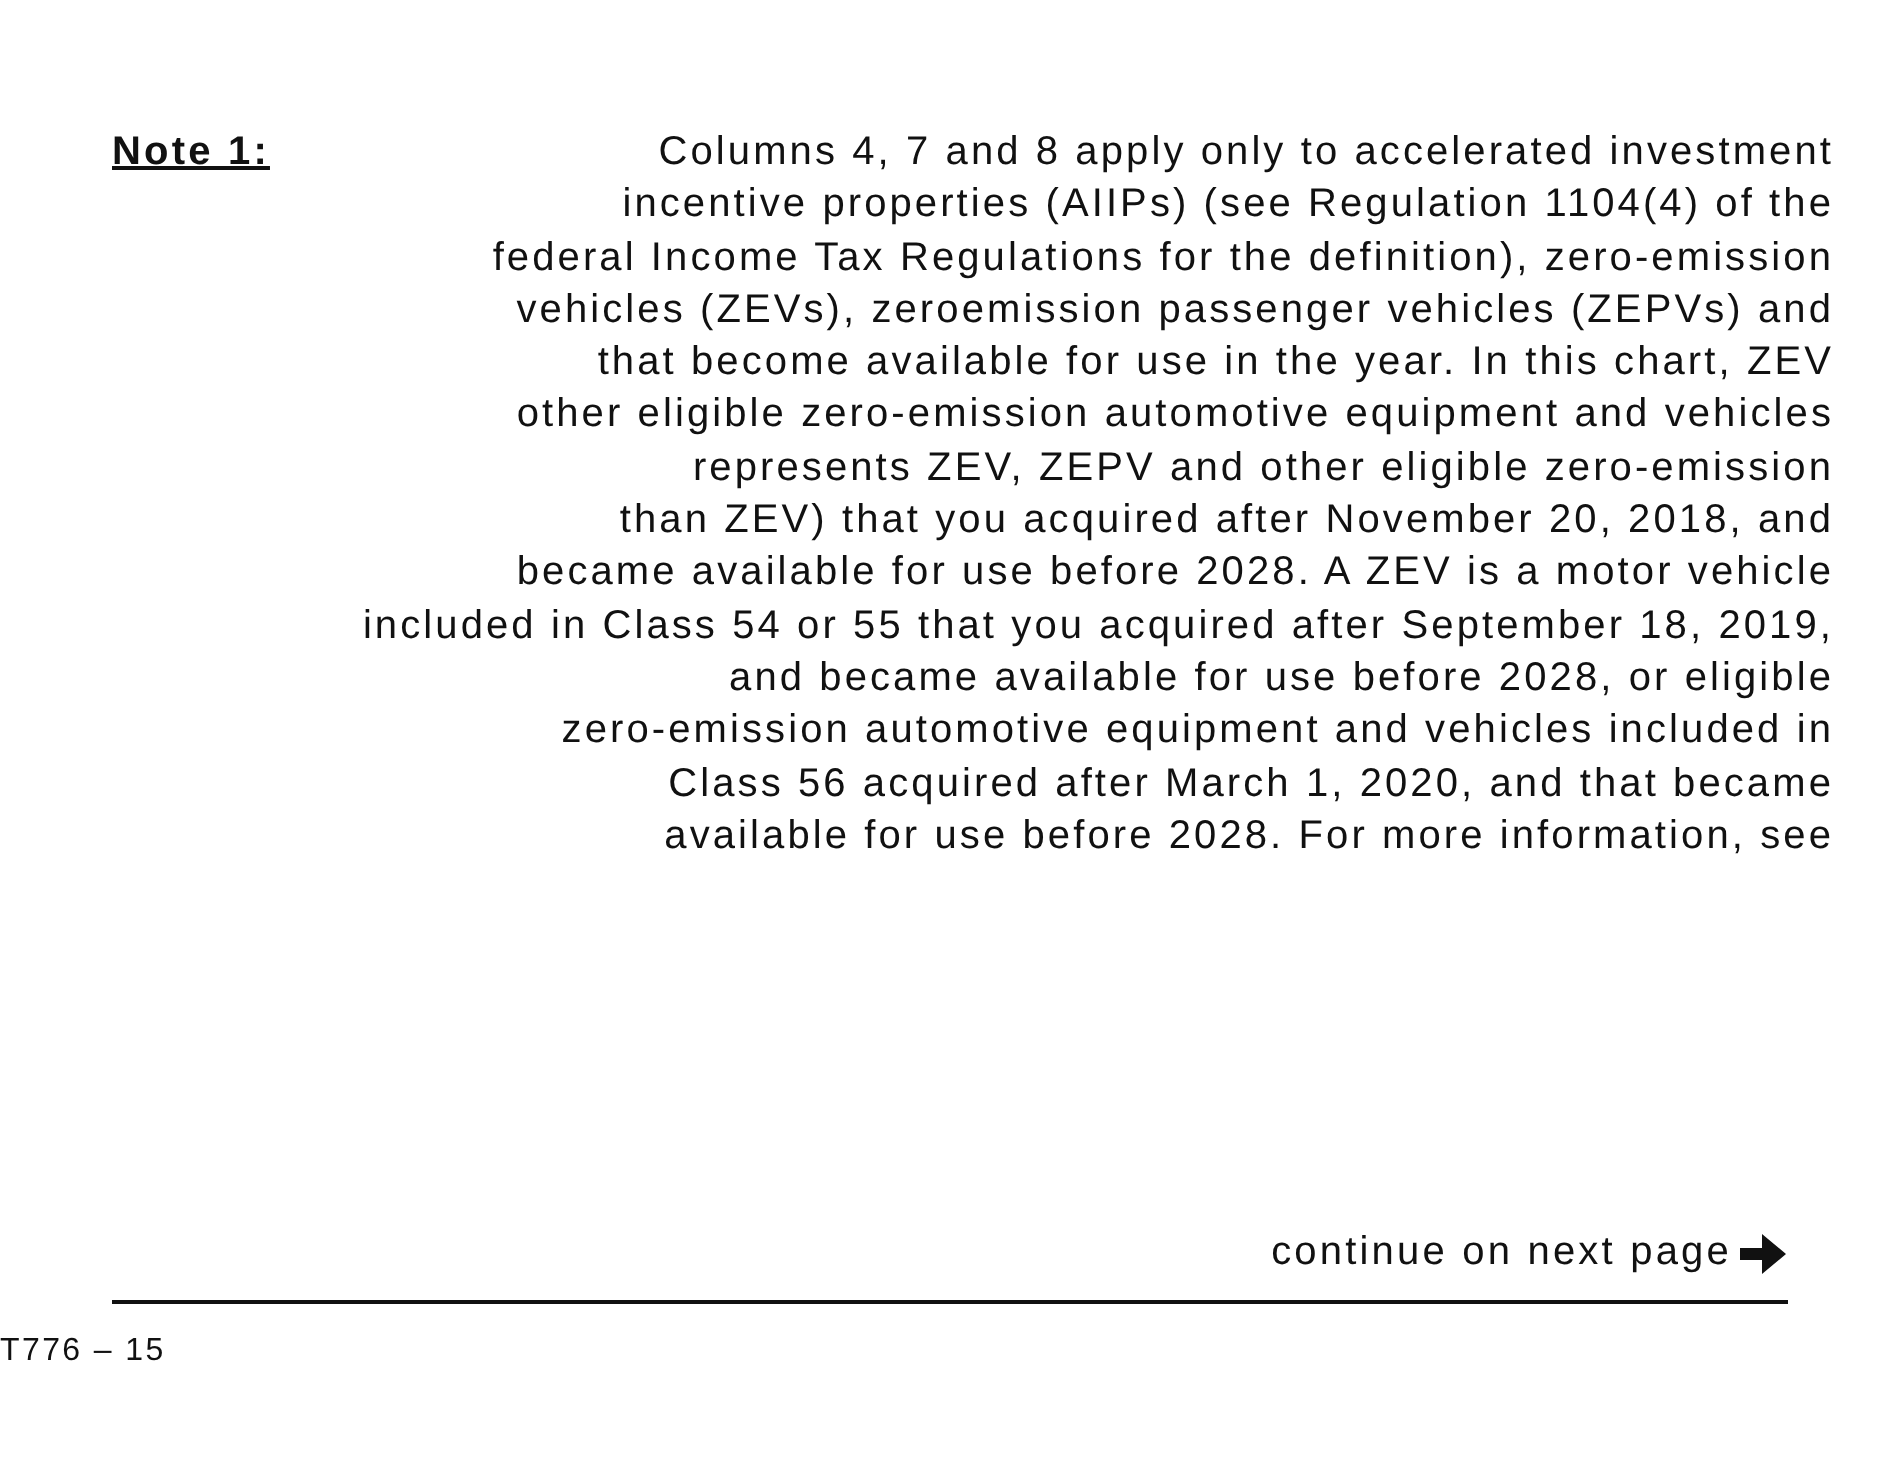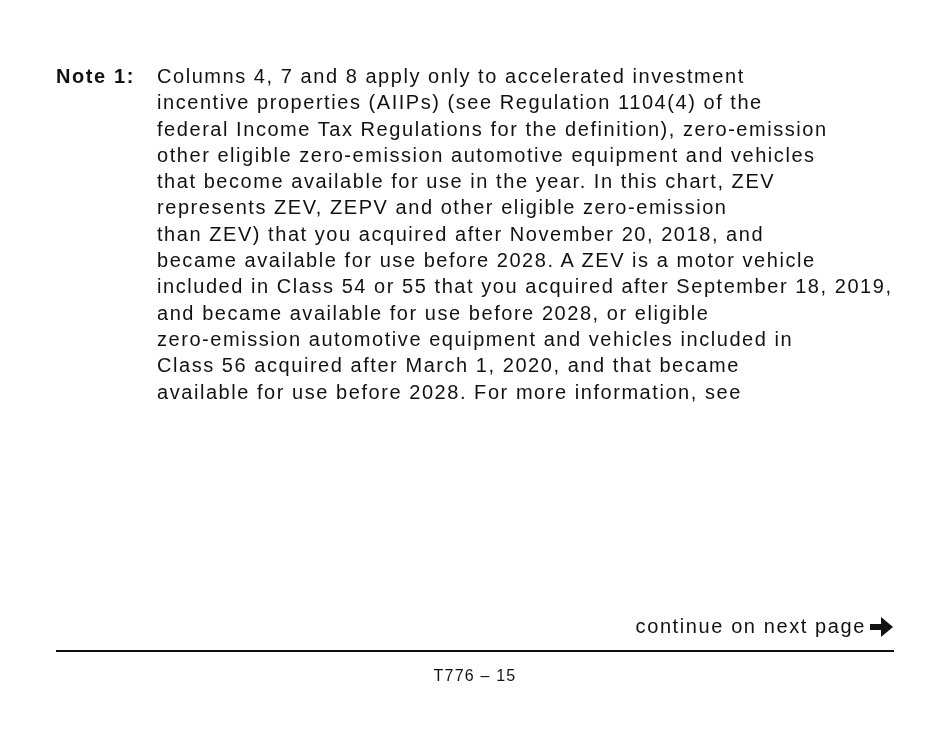--- a/index.html
+++ b/index.html
@@ -1,40 +1,41 @@
 <!DOCTYPE html>
 <html><head>
   <meta charset="utf-8">
   <style>
     html, body { margin: 0; padding: 0; background: #ffffff; }
     body { width: 950px; height: 733px; position: relative; overflow: hidden;
            font-family: "Liberation Sans", sans-serif; color: #111; }
     .note-label { position: absolute; left: 56px; top: 63px; font-weight: bold;
-                  font-size: 20px; letter-spacing: 1.6px; line-height: 26.3px; }
+                  font-size: 20px; letter-spacing: 1.6px; line-height: 26.3px; text-decoration: underline; }
     .note-body { position: absolute; left: 157px; top: 63px; width: 760px;
                  font-size: 20px; letter-spacing: 1.55px; line-height: 26.3px; }
-    .note-body .line { display: block; white-space: nowrap; }
+    .note-body .line { display: block; white-space: nowrap; text-align: right; }
     .continue { position: absolute; right: 56px; top: 615px; font-size: 20px;
                 letter-spacing: 1.6px; display: flex; align-items: flex-end; }
     .continue svg { margin-left: 4px; }
     .rule { position: absolute; left: 56px; width: 838px; top: 650px; height: 2px; background: #111; }
-    .page-num { position: absolute; left: 0; width: 950px; top: 667px; text-align: center;
+    .page-num { position: absolute; left: 0; width: 950px; top: 667px; text-align: left;
                 font-size: 16px; letter-spacing: 1.2px; }
   </style>
 </head>
 <body>
 
 <div class="note-label">Note 1:</div>
 
 <div class="note-body">
   <span class="line">Columns 4, 7 and 8 apply only to accelerated investment</span>
   <span class="line">incentive properties (AIIPs) (see Regulation 1104(4) of the</span>
   <span class="line">federal Income Tax Regulations for the definition), zero-emission</span>
+  <span class="line">vehicles (ZEVs), zeroemission passenger vehicles (ZEPVs) and</span>
+  <span class="line">that become available for use in the year. In this chart, ZEV</span>
   <span class="line">other eligible zero-emission automotive equipment and vehicles</span>
-  <span class="line">that become available for use in the year. In this chart, ZEV</span>
   <span class="line">represents ZEV, ZEPV and other eligible zero-emission</span>
   <span class="line">than ZEV) that you acquired after November 20, 2018, and</span>
   <span class="line">became available for use before 2028. A ZEV is a motor vehicle</span>
   <span class="line">included in Class 54 or 55 that you acquired after September 18, 2019,</span>
   <span class="line">and became available for use before 2028, or eligible</span>
   <span class="line">zero-emission automotive equipment and vehicles included in</span>
   <span class="line">Class 56 acquired after March 1, 2020, and that became</span>
   <span class="line">available for use before 2028. For more information, see</span>
 </div>
 

